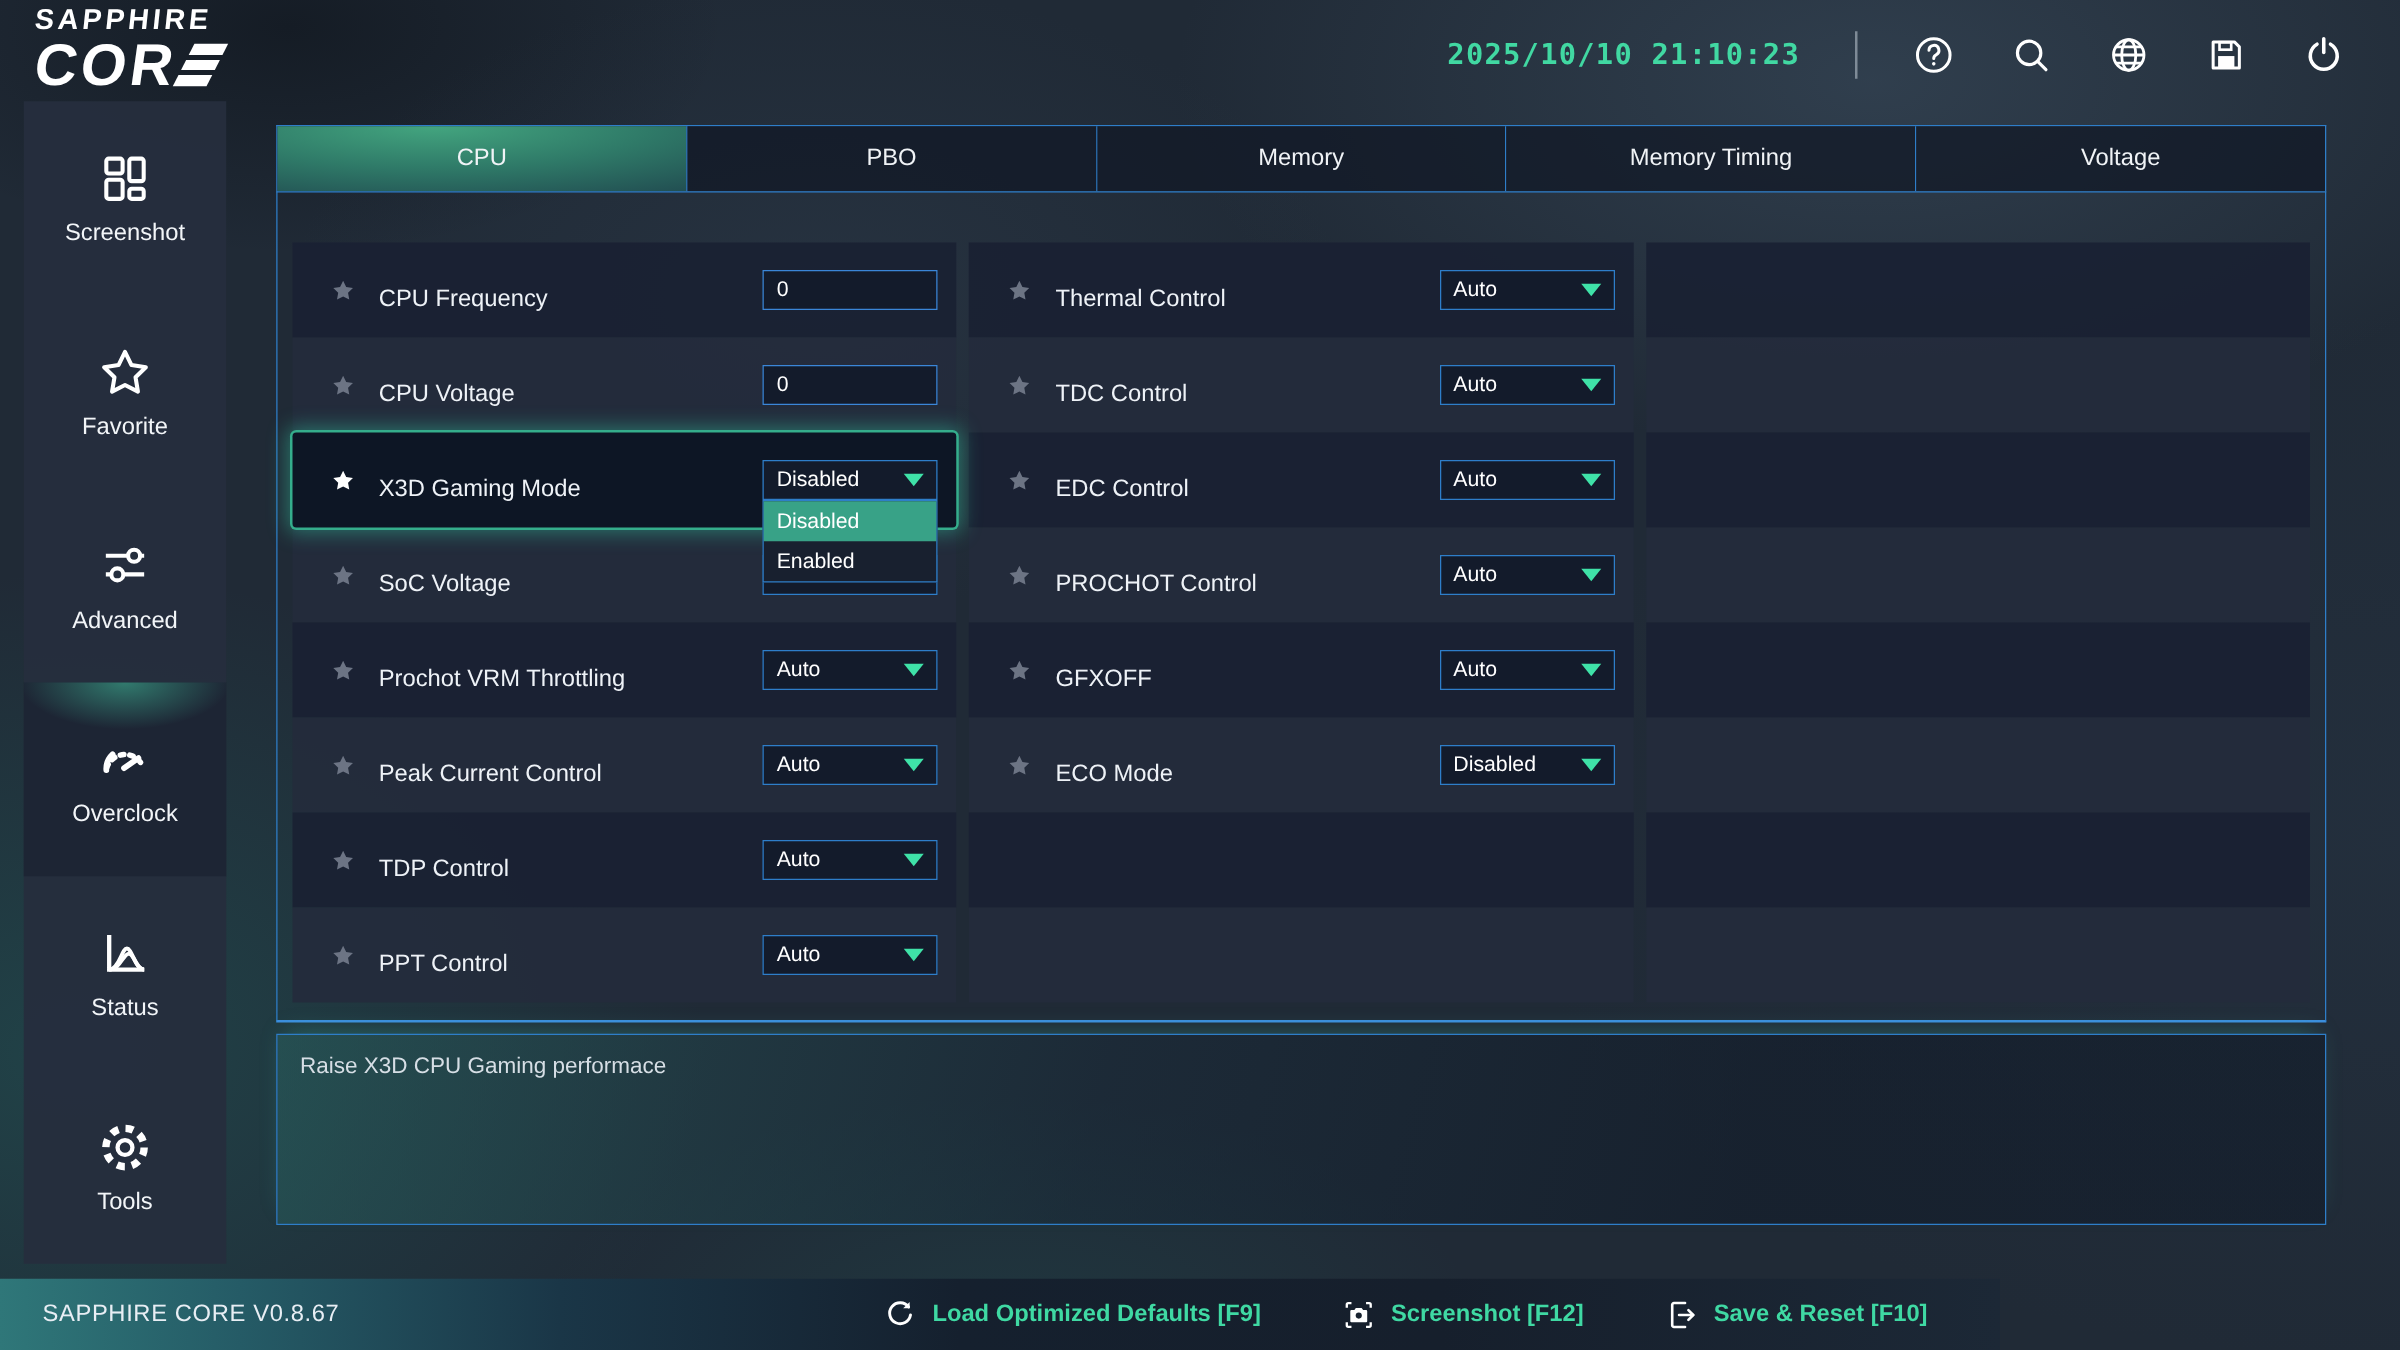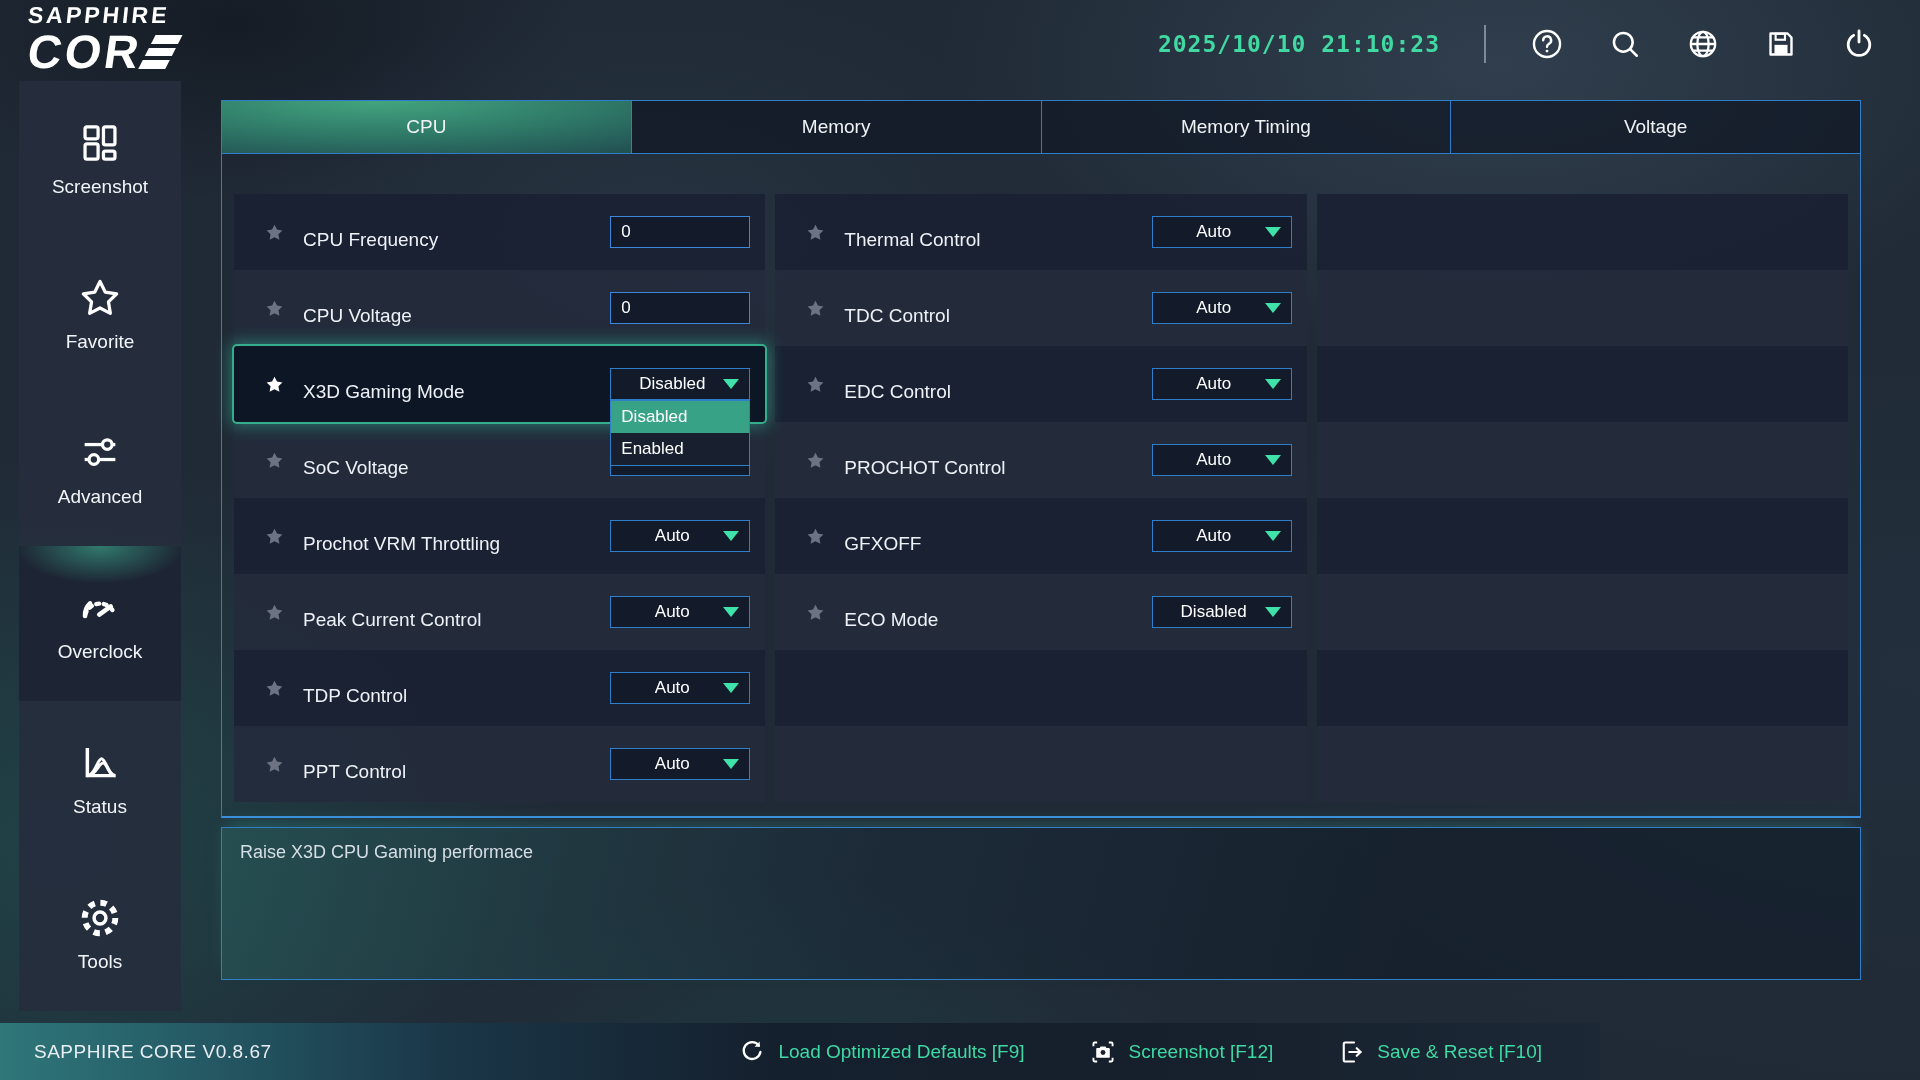--- a/index.html
+++ b/index.html
@@ -57,21 +57,21 @@
   .row.hl{ background:#0d1625; border-radius:3px; z-index:40;
     box-shadow:0 0 0 2px rgba(54,178,143,.95), 0 0 16px 4px rgba(52,205,163,.45); }
   .star{ width:21px; height:21px; margin-right:18px; cursor:pointer; flex:none; }
   .star svg{ width:21px; height:21px; display:block; }
   .star svg path{ fill:#6c7484; }
   .star.fav svg path{ fill:#ffffff; }
   .row-label{ flex:1; font-size:19px; color:#eef2f7;margin-top:16px; }
   .ctrl-input{ width:140px; height:32px; flex:none; background:#131b2b; border:1px solid #3b86d8;
     color:#fff; font-size:17px; padding:0 10px; font-family:inherit; }
   .ctrl-select{ width:140px; height:32px; flex:none; background:#131b2b; border:1px solid #2e7ec9;
-    display:flex; align-items:center; padding:0 10px; cursor:pointer;text-align:center; }
+    display:flex; align-items:center; padding:0 10px; cursor:pointer; }
   .sel-val{ flex:1; font-size:17px; color:#fff; }
   .caret{ width:0; height:0; border-left:8px solid transparent; border-right:8px solid transparent;
     border-top:10px solid #3fe2a8; flex:none; }
   .menu{ position:absolute; right:15px; top:54px; width:140px; background:#18202f;
     border:1px solid #2e7ec9; z-index:50; }
   .opt{ height:32px; line-height:32px; padding:0 10px; font-size:17px; color:#fff; cursor:pointer; }
   .opt.selected{ background:#38a287; }
   
   .descr{ position:absolute; left:221px; top:827px; width:1640px; height:153px;
     border:1px solid #2e7ec9; padding:14px 18px;
@@ -79,21 +79,21 @@
     box-shadow:0 -8px 18px -8px rgba(60,195,170,.35); }
   .descr-text{ font-size:18px; color:#d6dee5; }
   
   .footer{ position:absolute; left:0; top:1023px; width:1600px; height:57px;
     display:flex; align-items:center; justify-content:space-between;
     background:linear-gradient(90deg,#2f7779 0%, #255b66 12%, #1a3647 28%, #15202e 48%, #161f2c 72%, #1c2836 100%); }
   .version{ margin-left:34px; font-size:19px; color:#e8eef4; letter-spacing:.5px; }
   .actions{ display:flex; align-items:center; gap:64px; margin-right:58px; }
   .action{ display:flex; align-items:center; gap:12px; background:none; border:none; cursor:pointer; padding:0; }
   .action svg{ width:28px; height:28px; display:block; }
-  .action-label{ font-size:19px; color:#3fd9a3; }
+  .action-label{ font-size:19px; color:#3fd9a3;font-weight:bold; }
 </style>
 </head>
 <body>
 
 <div class="page">
 
   <div class="logo">
     <span class="logo-line1">SAPPHIRE</span>
     <div class="logo-line2">
       <span class="logo-core-head" id="logo-core-head">COR</span>
@@ -195,20 +195,23 @@
         </span>
         <span class="side-label">Tools</span>
       </div>
     </div>
 
   <div class="tabs" id="tabs">
       <div class="tab active">
         <span>CPU</span>
       </div>
       <div class="tab">
+        <span>PBO</span>
+      </div>
+      <div class="tab">
         <span>Memory</span>
       </div>
       <div class="tab">
         <span>Memory Timing</span>
       </div>
       <div class="tab">
         <span>Voltage</span>
       </div>
     </div>
 

